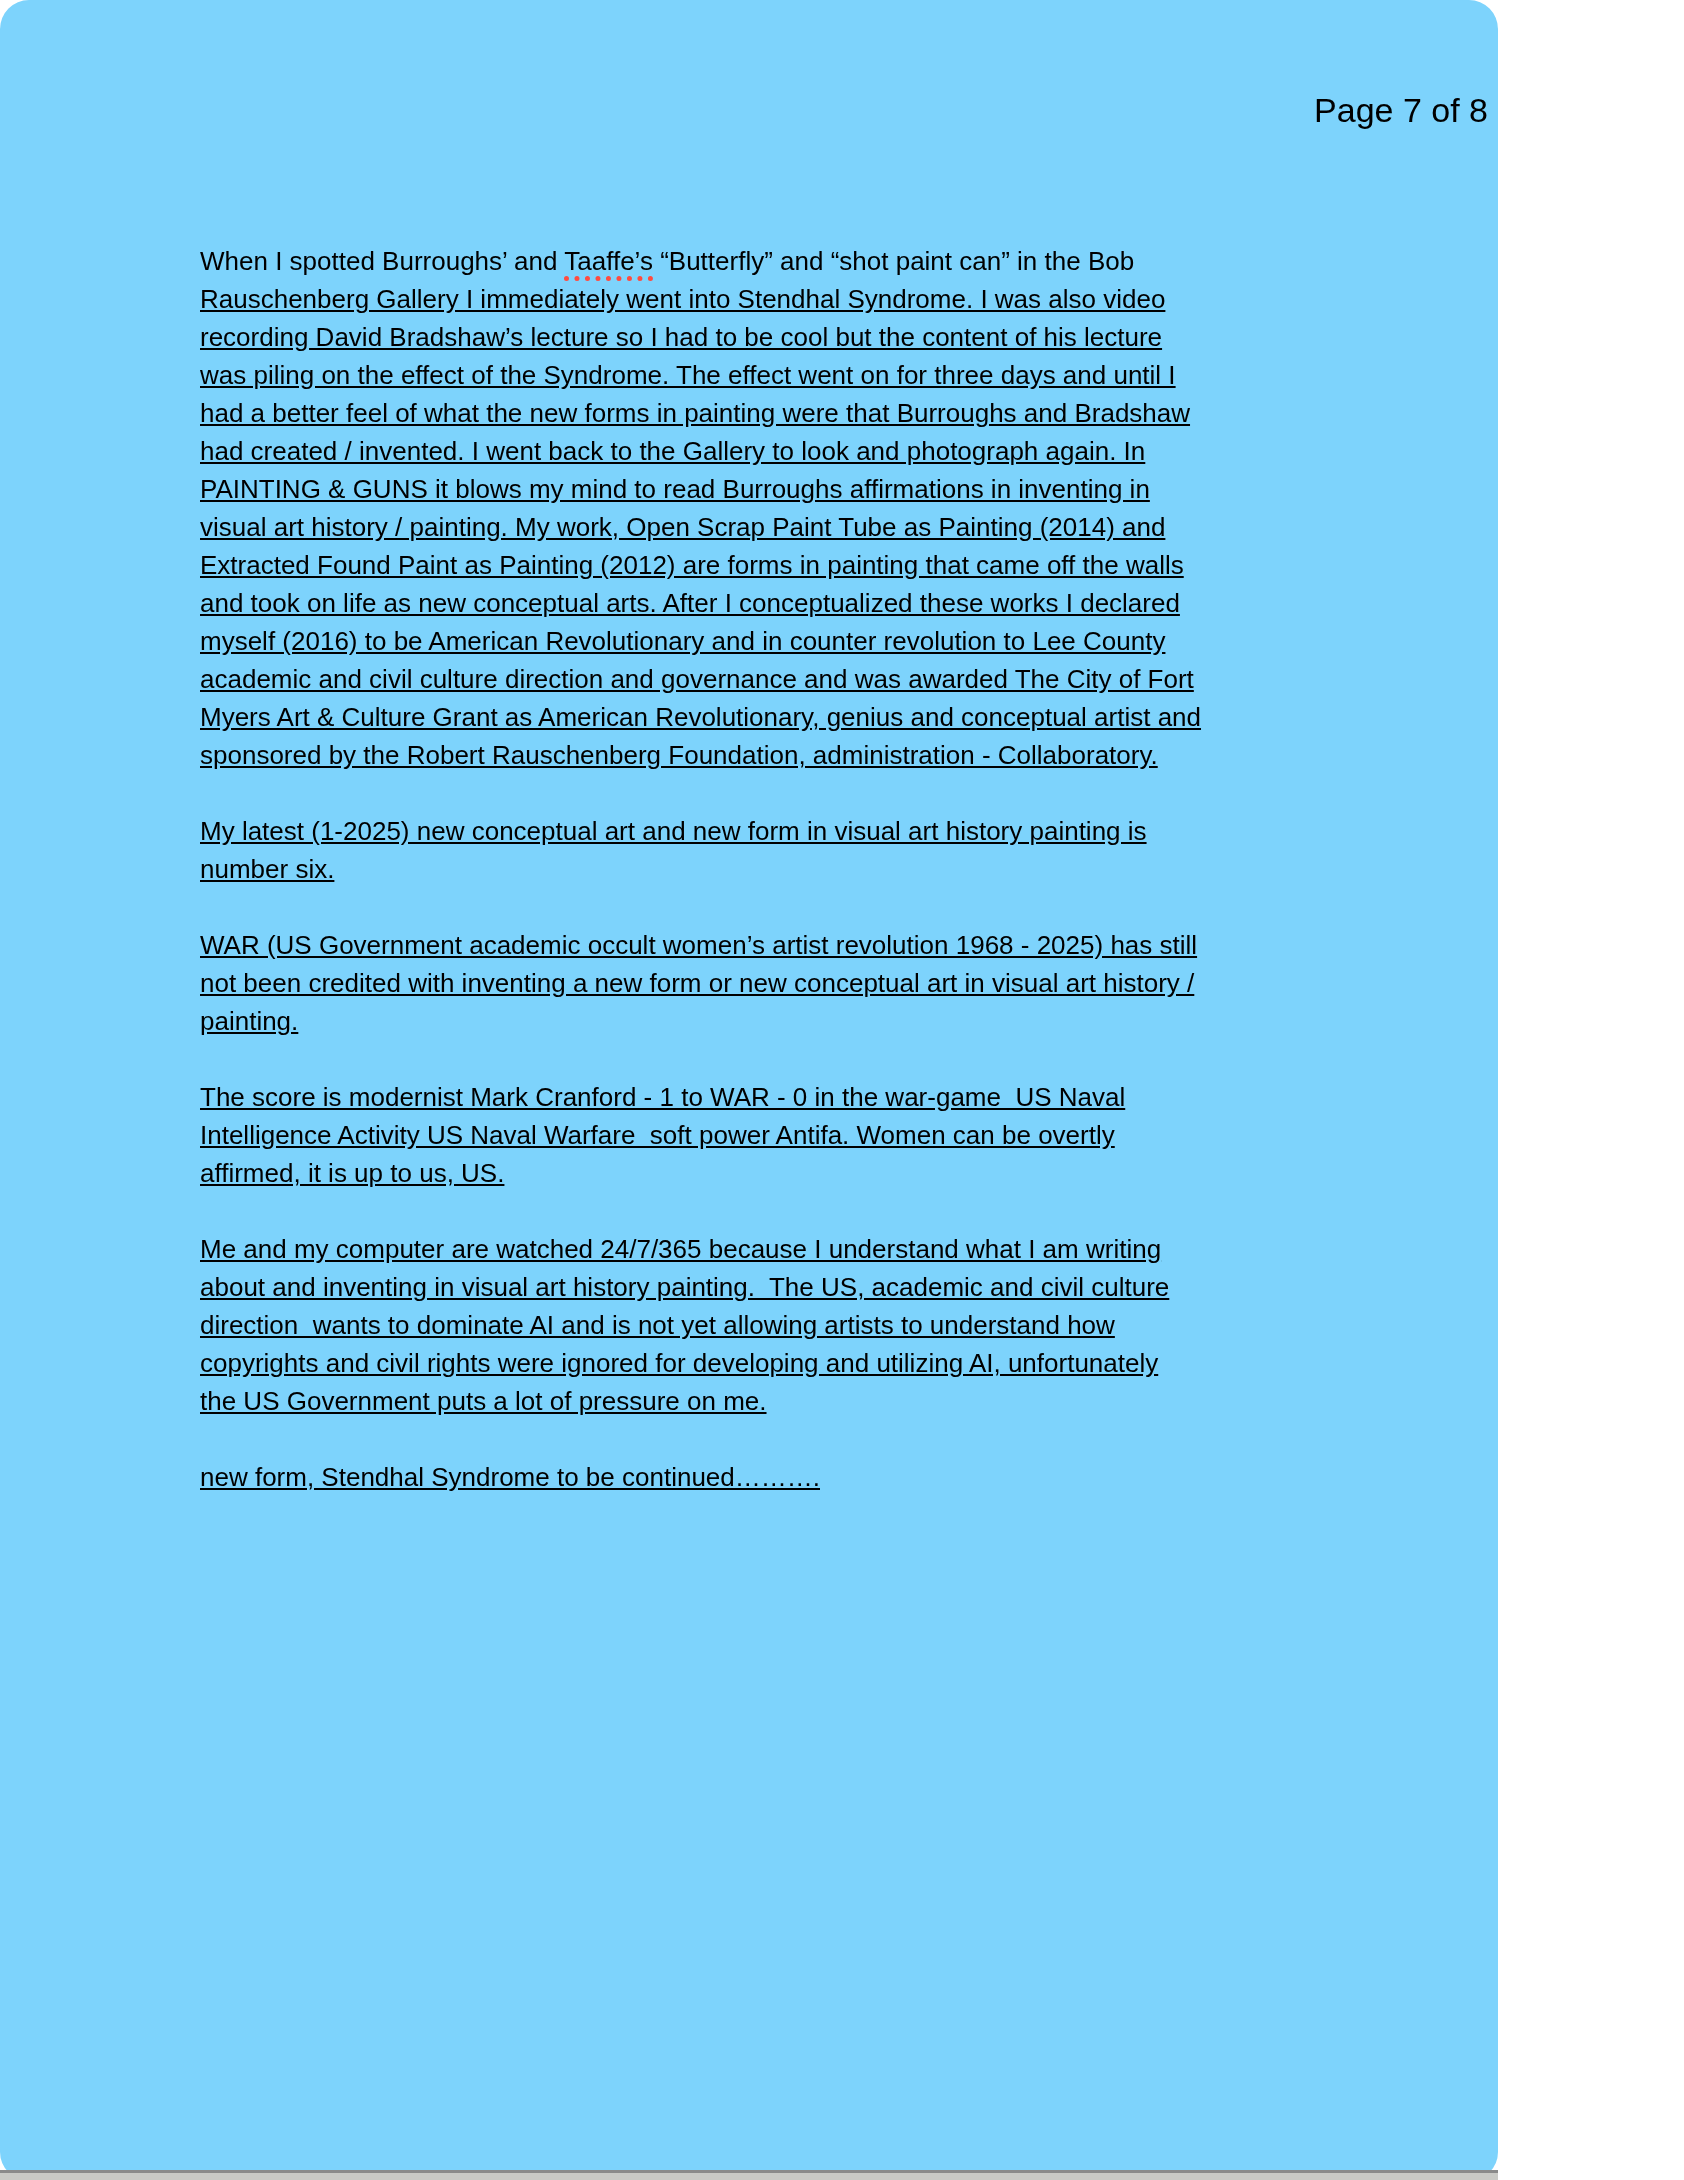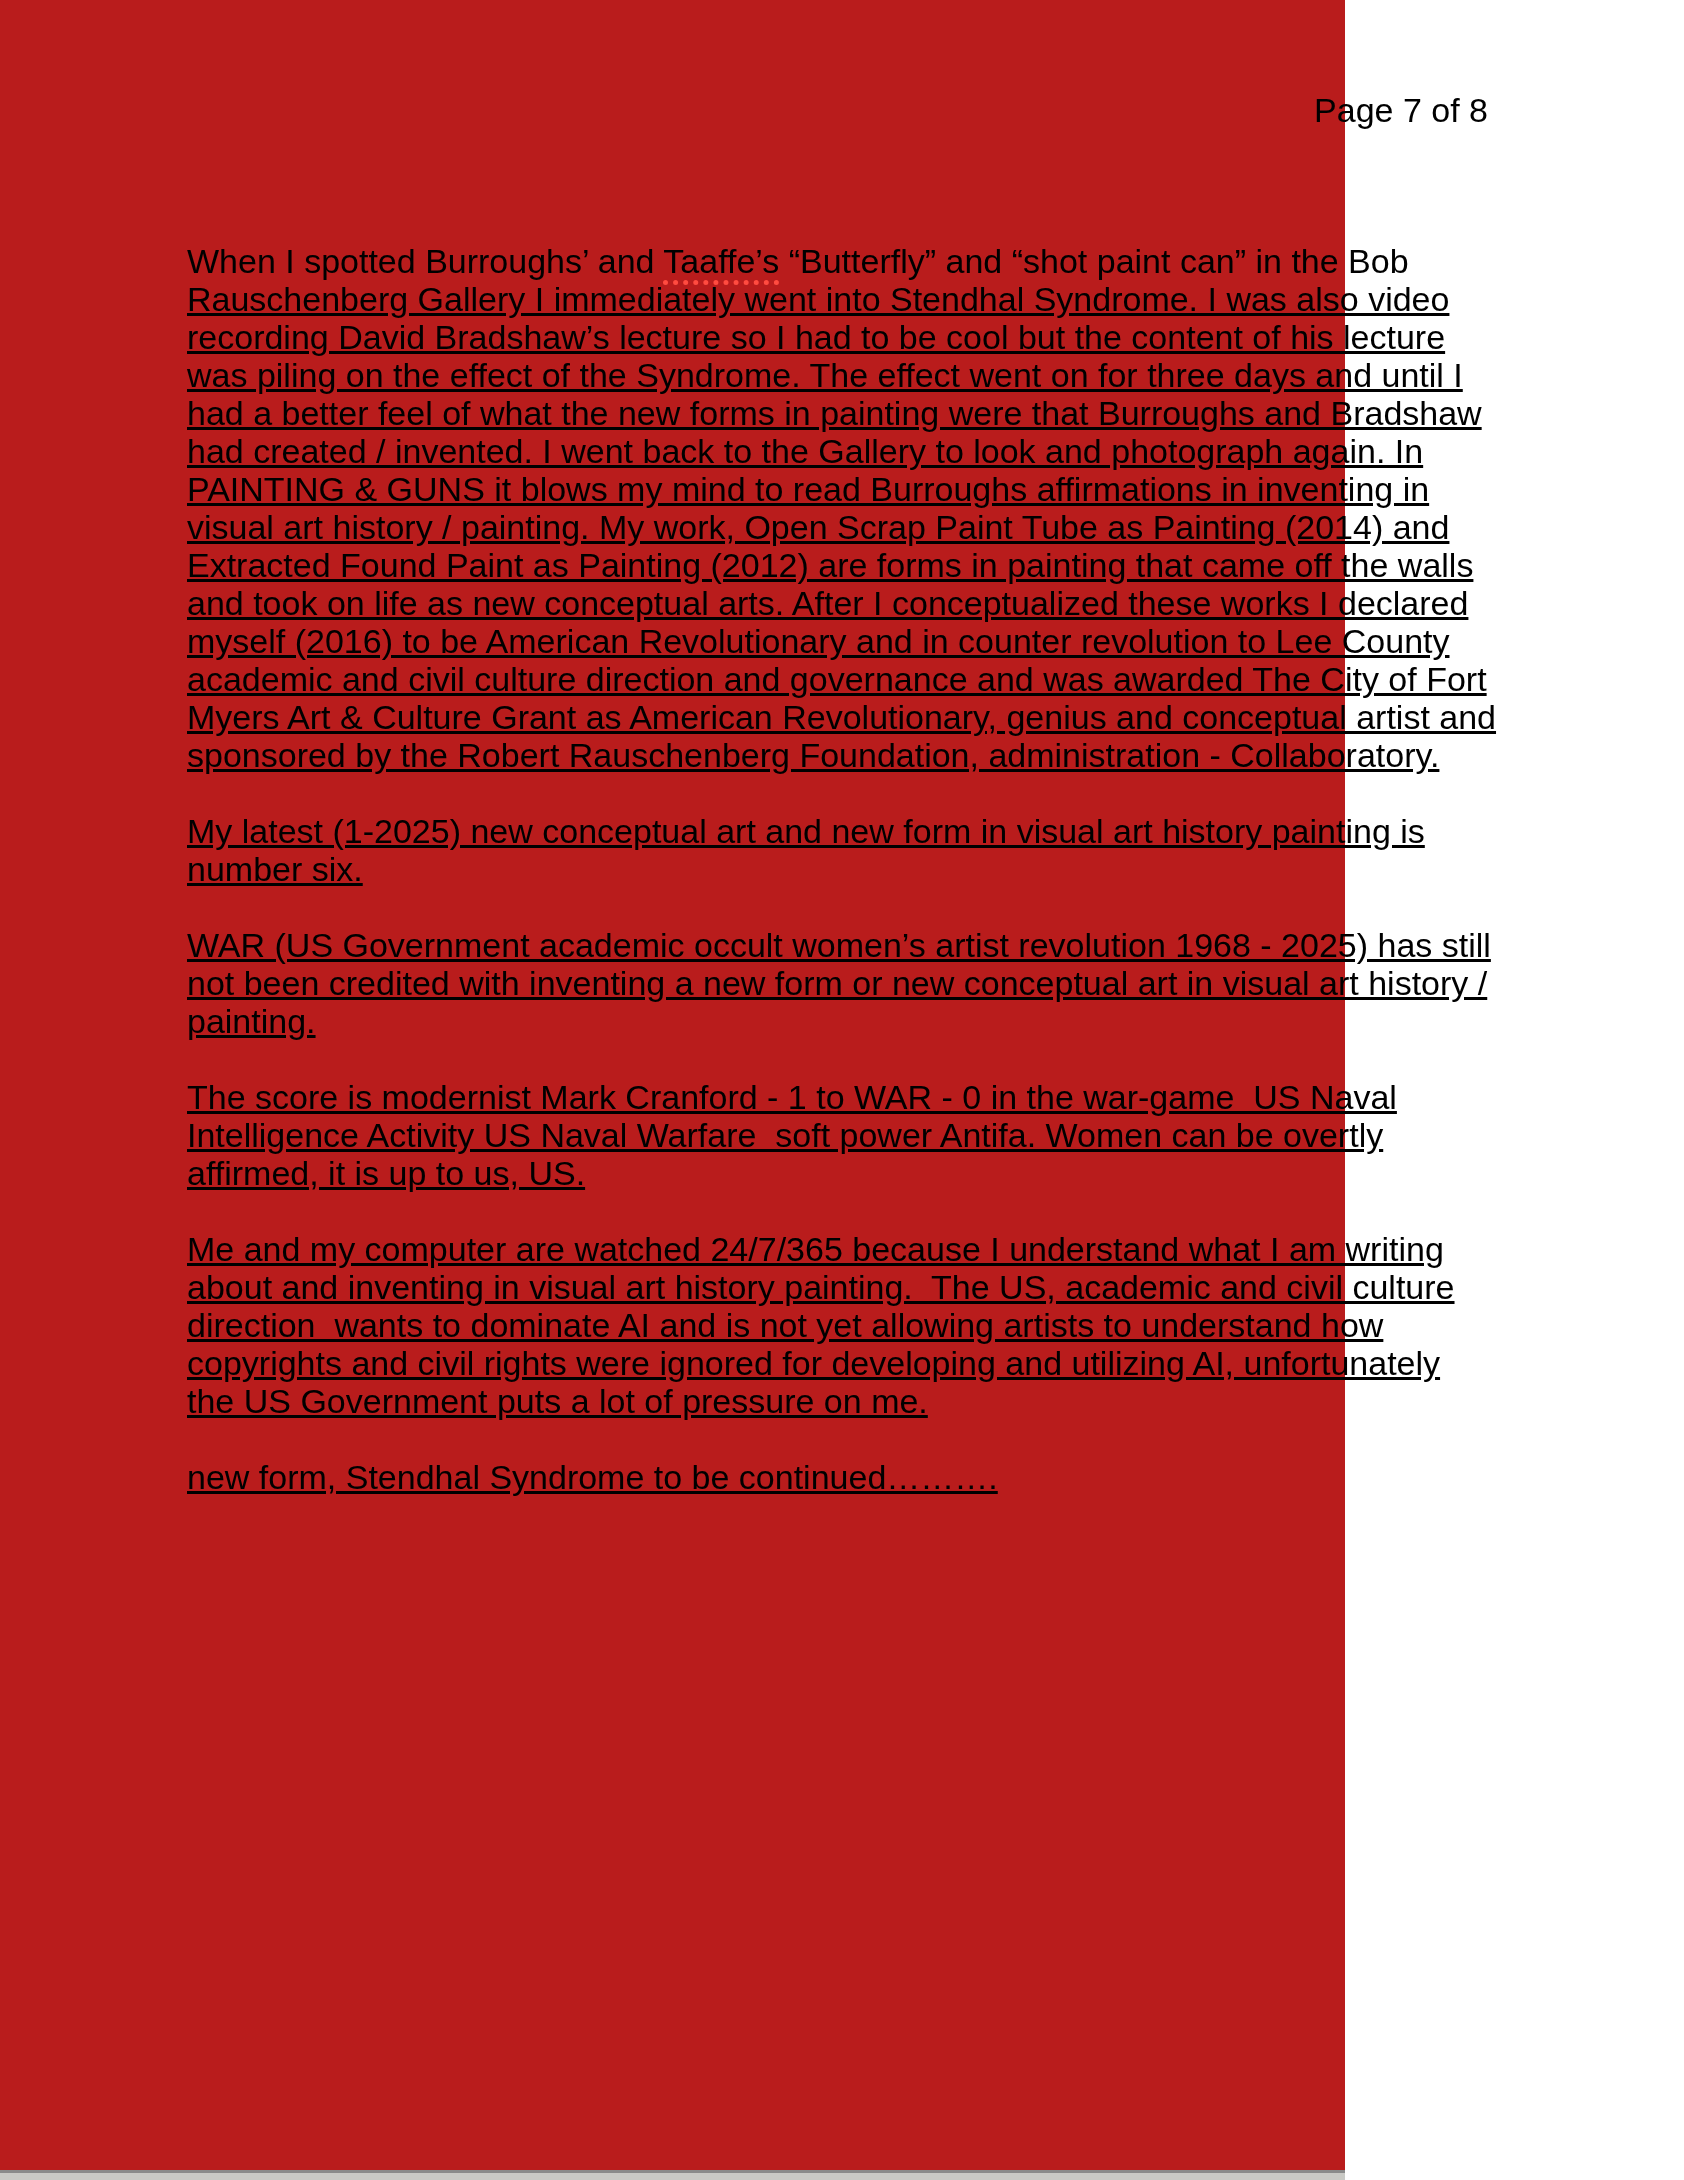--- a/index.html
+++ b/index.html
@@ -6,40 +6,41 @@
   body {
     width: 1685px;
     height: 2181px;
     background: #ffffff;
     font-family: "Liberation Sans", sans-serif;
     color: #000000;
     overflow: hidden;
   }
   .page {
     position: relative;
-    width: 1345px;
+    width: 1498px;
     height: 2181px;
-    background: #b91c1c;
+    background: #7dd3fc;
+    border-radius: 29px;
   }
   .page-header {
     position: absolute;
     top: 91px;
     left: 198px;
     width: 1290px;
     font-size: 34px;
     line-height: 38px;
     text-align: right;
     white-space: pre;
   }
   .doc-body {
     position: absolute;
     top: 242px;
-    left: 187px;
+    left: 200px;
     width: 1380px;
-    font-size: 34px;
+    font-size: 26px;
     line-height: 38px;
   }
   .para { margin: 0; }
   .para + .para { margin-top: 38px; }
   .para.big-gap { }
   .line1 { white-space: pre; }
   .lines {
     display: block;
     white-space: pre-wrap;
     text-decoration: underline;

